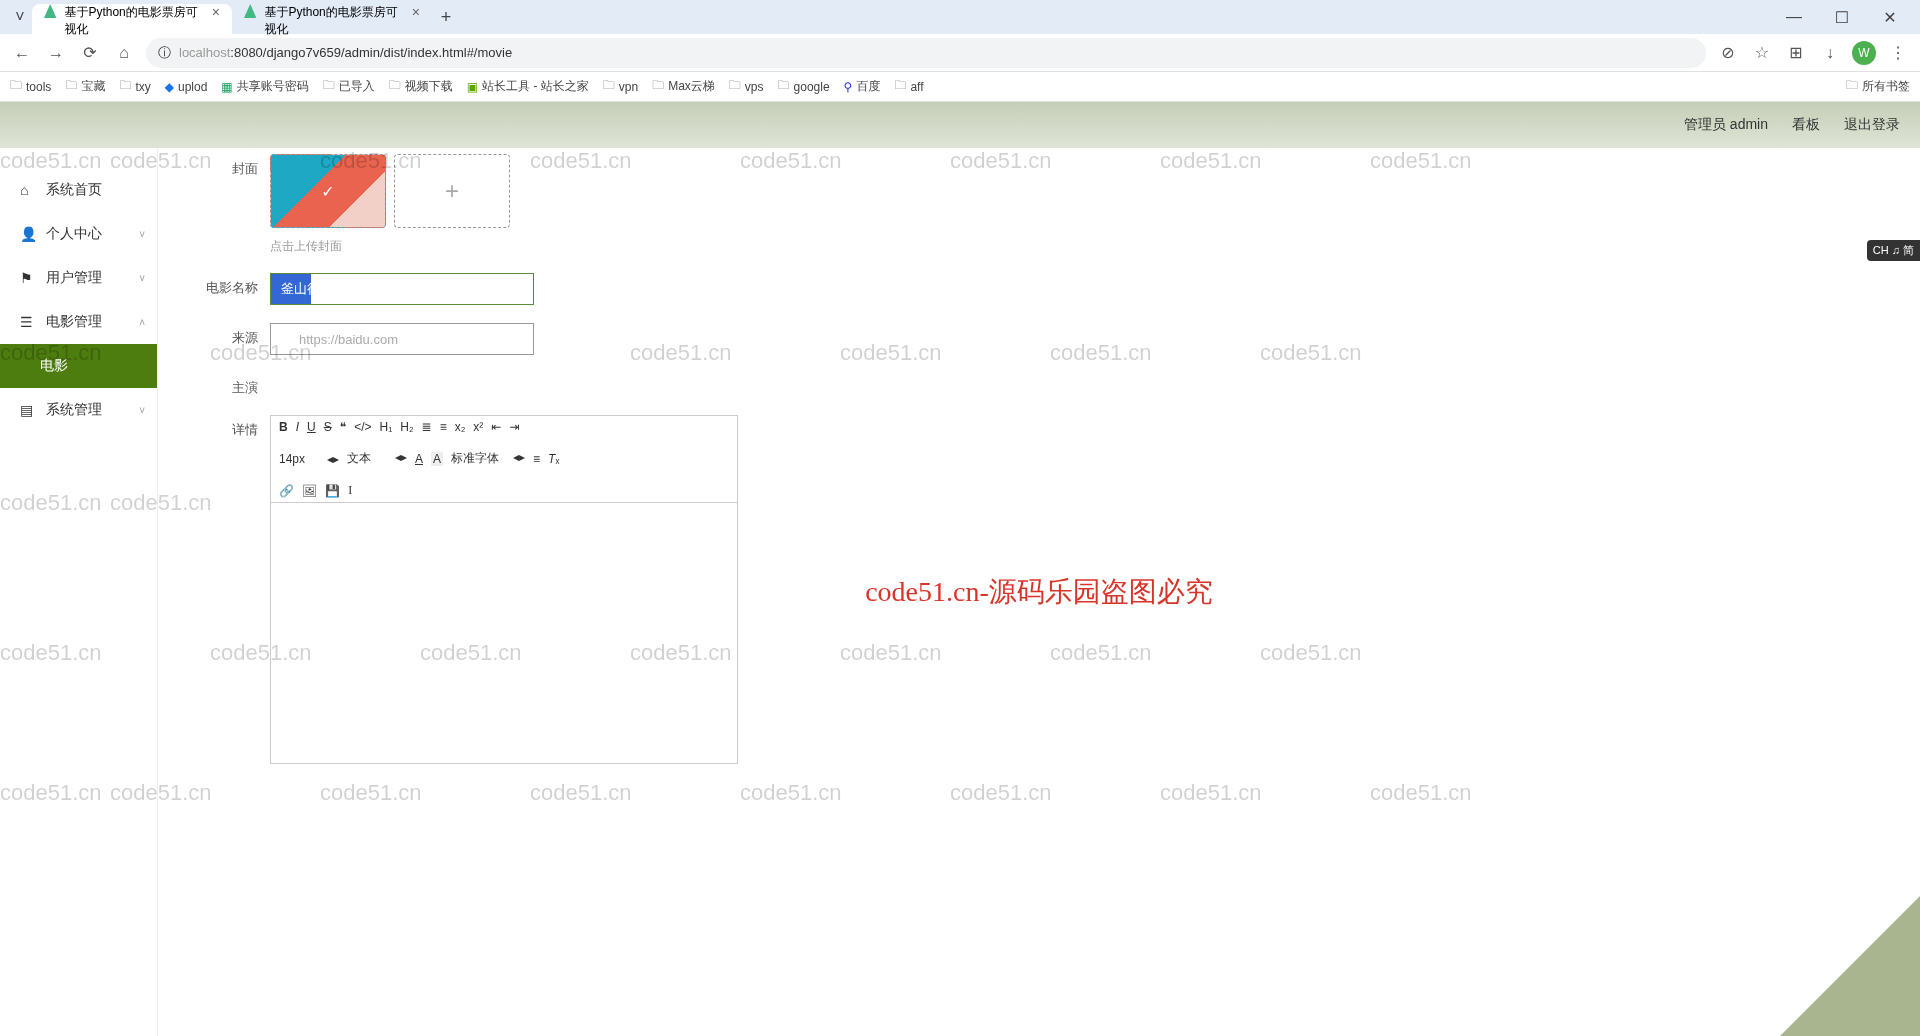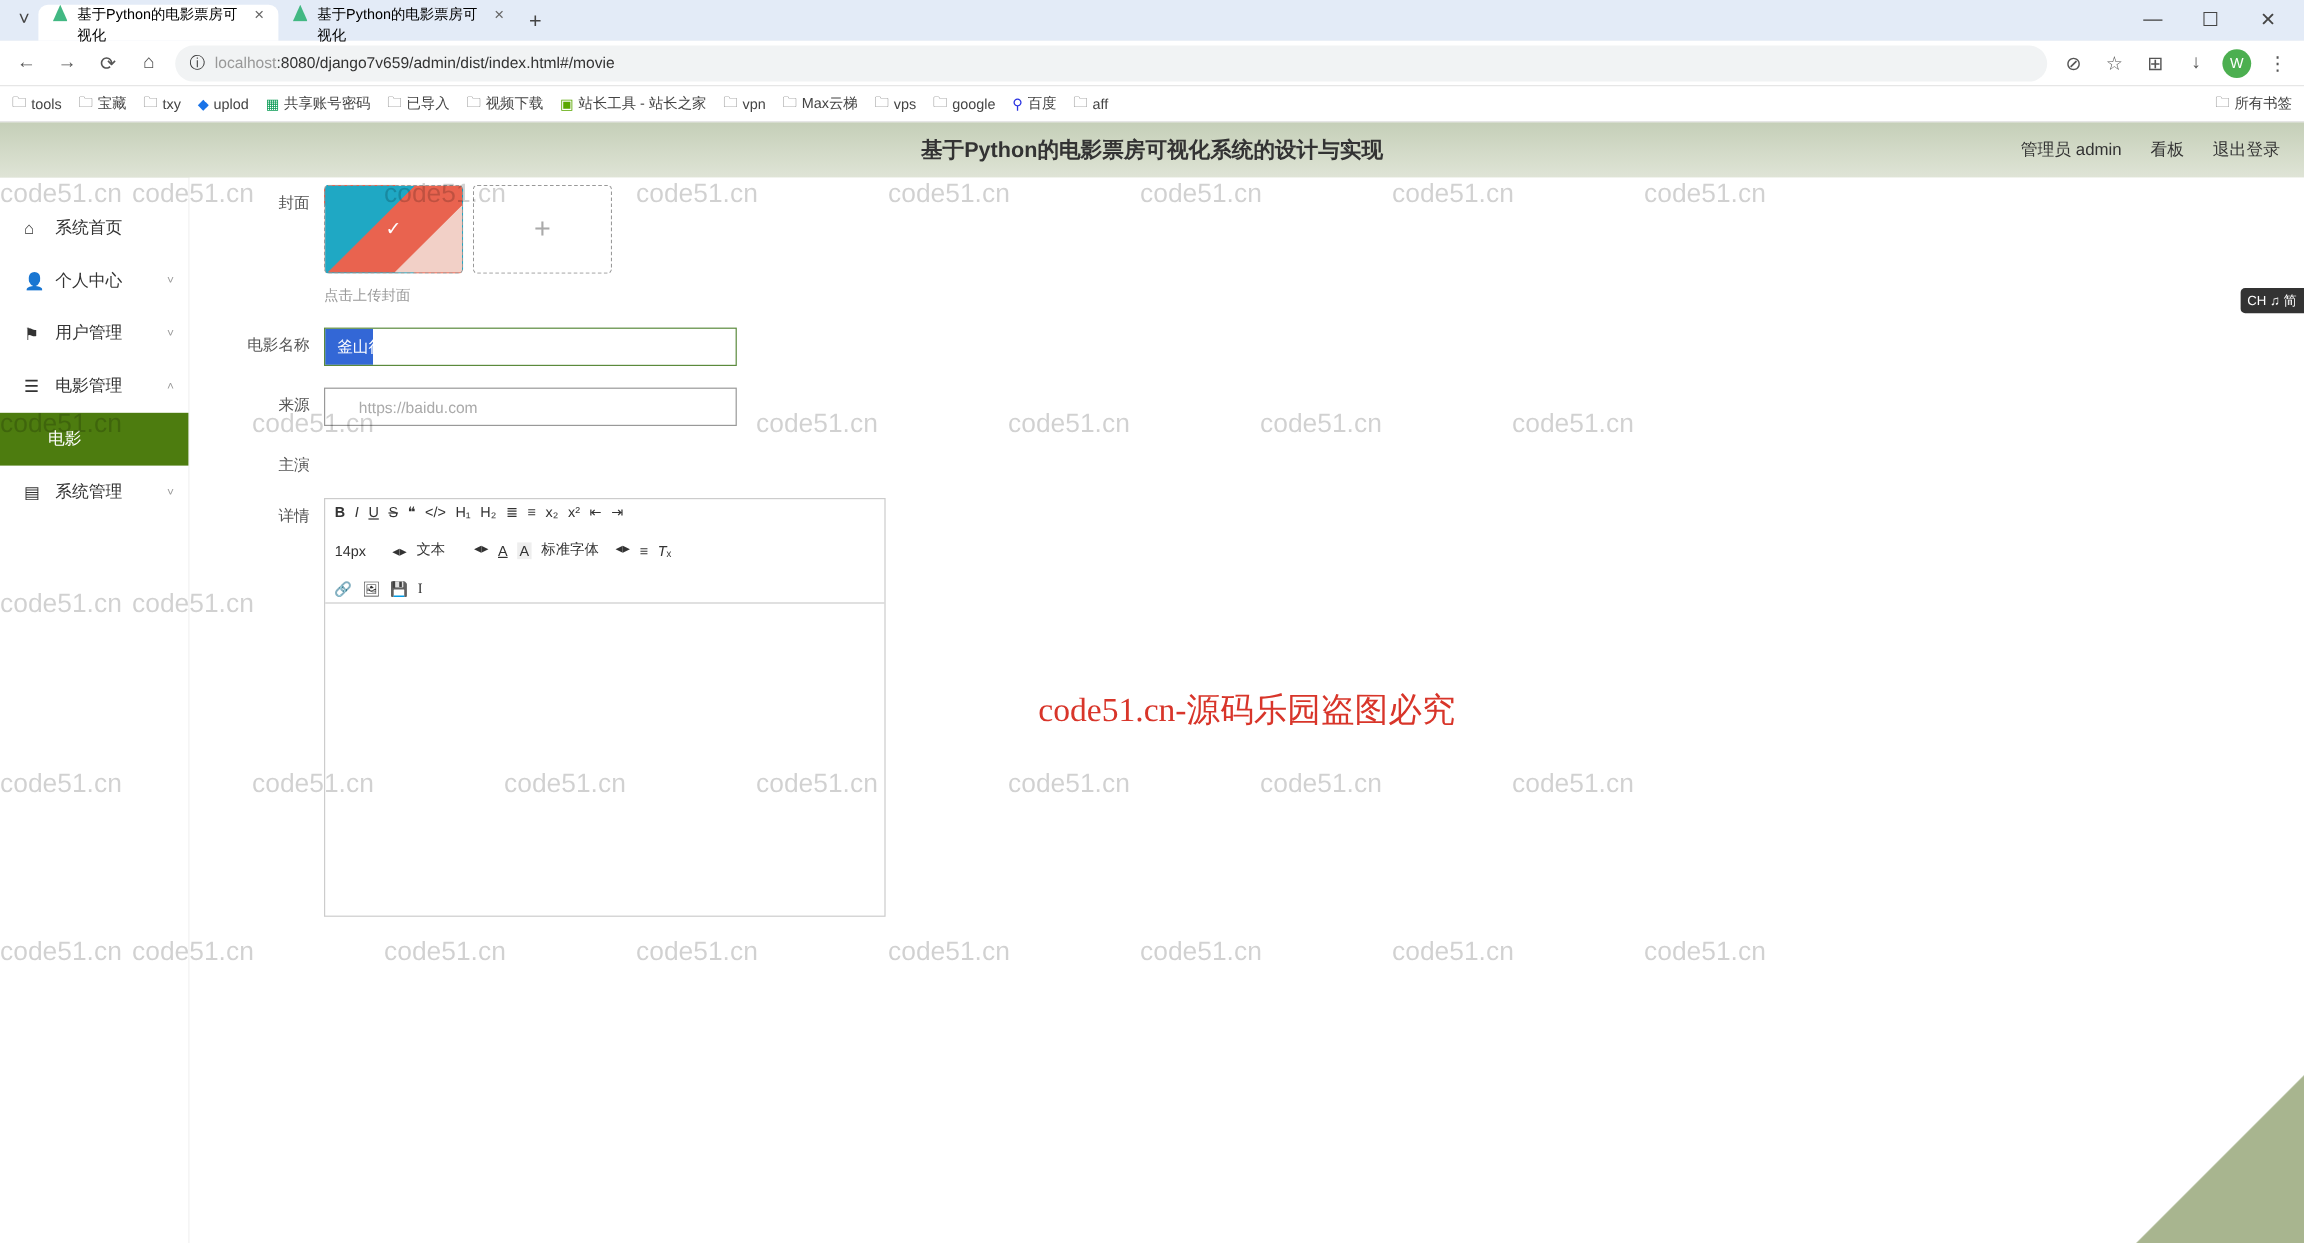--- a/index.html
+++ b/index.html
@@ -43,21 +43,21 @@
 
 .content { flex: 1; background: #fff; padding: 0 40px 20px 40px; overflow: auto; position: relative; }
 .form-row { display: flex; align-items: flex-start; margin-bottom: 18px; }
 .form-label { width: 60px; text-align: right; font-size: 13px; color: #555; padding-top: 6px; margin-right: 12px; }
 .cover-area { display: flex; gap: 8px; }
 .cover-preview { width: 116px; height: 74px; border: 1px dashed #999; border-radius: 4px; background: linear-gradient(135deg, #1fa8c4 0%, #1fa8c4 40%, #e9634f 40%, #e9634f 70%, #f2d0c7 70%); position: relative; }
 .cover-check { position: absolute; top: 50%; left: 50%; transform: translate(-50%,-50%); color: #fff; font-size: 16px; }
 .cover-upload { width: 116px; height: 74px; border: 1px dashed #999; border-radius: 4px; display: flex; align-items: center; justify-content: center; color: #aaa; font-size: 24px; }
 .hint-text { font-size: 12px; color: #999; margin-left: 72px; margin-bottom: 18px; margin-top: -8px; }
 
-.text-input { width: 344px; height: 32px; border: 1px solid #5b8a3c; padding: 0 10px; font-size: 13px; outline: none; }
+.text-input { width: 264px; height: 32px; border: 1px solid #5b8a3c; padding: 0 10px; font-size: 13px; outline: none; }
 .text-input.gray { border-color: #999; color: #aaa; padding-left: 28px; }
 .textarea-input { width: 468px; height: 92px; border: 1px solid #5b8a3c; padding: 8px 10px; font-size: 13px; color: #aaa; resize: none; outline: none; }
 
 .editor { width: 468px; border: 1px solid #ccc; }
 .editor-toolbar { border-bottom: 1px solid #ccc; padding: 4px 8px; display: flex; flex-wrap: wrap; gap: 8px; align-items: center; font-size: 12px; color: #333; }
 .tb-group { display: flex; gap: 8px; align-items: center; }
 .tb-select { border: none; background: transparent; font-size: 12px; width: 60px; display: flex; justify-content: space-between; }
 .editor-content { height: 260px; padding: 8px; }
 
 
@@ -167,21 +167,20 @@
       <span class="bm-folder">🗀</span>
       <span>aff</span>
     </span>
   <span class="bookmark all-bm">
       <span class="bm-folder">🗀</span>
       <span>所有书签</span>
     </span>
 </div>
 
 <div class="app-header">
-  <div class="app-title">基于Python的电影票房可视化系统的设计与实现</div>
   <div class="header-right">
     <span>管理员 admin</span>
     <span>看板</span>
     <span>退出登录</span>
   </div>
 </div>
 
 <div class="app-body">
 
   <div class="sidebar">

